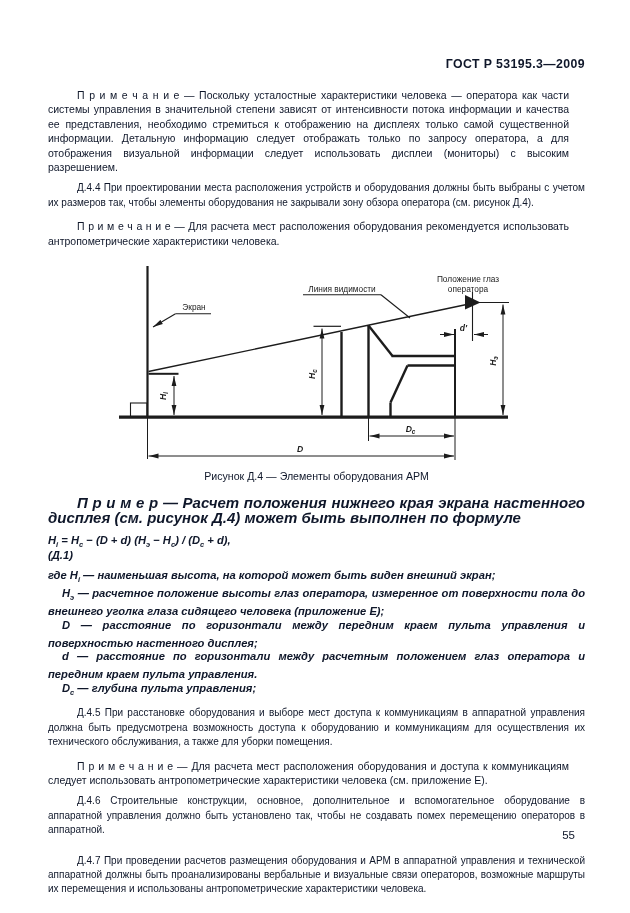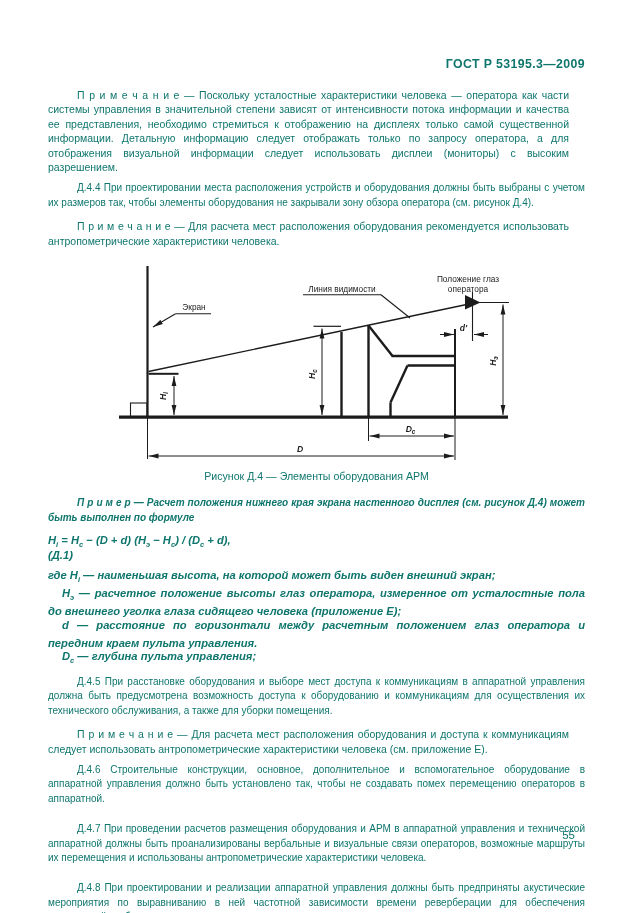--- a/index.html
+++ b/index.html
@@ -3,21 +3,21 @@
 <meta charset="utf-8">
 <style>
   html,body{margin:0;padding:0;background:#fff;}
   .page{
     position:relative;
     width:630px;height:913px;
     background:#fff;
     box-sizing:border-box;
     padding:57px 45px 0 48px;
     font-family:"Liberation Sans",sans-serif;
-    color:#0f766e;
+    color:#0f172a;
     overflow:hidden;
   }
   .doc-header{
     font-weight:bold;
     font-size:12.3px;
     letter-spacing:0.4px;
     text-align:right;
     white-space:nowrap;
   }
   .note{
@@ -37,21 +37,21 @@
   }
   .para.tight{margin-top:16px;}
   .figure-svg{display:block;margin:16px 0 0 -48px;}
   .caption{
     font-size:10.6px;
     text-align:center;
     margin-top:6px;
   }
   .example{
     font-weight:bold;font-style:italic;
-    font-size:10px;line-height:14.6px;
+    font-size:15px;line-height:14.6px;
     text-indent:29px;text-align:justify;
     margin-top:14px;
   }
   .formula-row{
     display:flex;align-items:baseline;
     font-weight:bold;font-style:italic;
     font-size:11.2px;
     margin-top:9px;
     flex-direction:column;
   }
@@ -156,21 +156,22 @@
 
   <div class="example">П р и м е р — Расчет положения нижнего края экрана настенного дисплея (см. рисунок Д.4) может быть выполнен по формуле</div>
 
   <div class="formula-row">
     <span class="formula-expr">H<sub>i</sub> = H<sub>с</sub> − (D + d) (H<sub>э</sub> − H<sub>с</sub>) / (D<sub>с</sub> + d),</span>
     <span class="formula-num">(Д.1)</span>
   </div>
 
   <div class="terms">
     <div class="term first"><span>где </span><i>H</i><sub>i</sub><span> — наименьшая высота, на которой может быть виден внешний экран;</span></div>
-    <div class="term"><i>H</i><sub>э</sub><span> — расчетное положение высоты глаз оператора, измеренное от усталостные пола до внешнего уголка глаза сидящего человека (приложение Е);</span></div>
+    <div class="term"><i>H</i><sub>э</sub><span> — расчетное положение высоты глаз оператора, измеренное от поверхности пола до внешнего уголка глаза сидящего человека (приложение Е);</span></div>
+    <div class="term"><i>D</i><sub></sub><span> — расстояние по горизонтали между передним краем пульта управления и поверхностью настенного дисплея;</span></div>
     <div class="term"><i>d</i><sub></sub><span> — расстояние по горизонтали между расчетным положением глаз оператора и передним краем пульта управления.</span></div>
     <div class="term"><i>D</i><sub>с</sub><span> — глубина пульта управления;</span></div>
   </div>
 
   <div class="para">Д.4.5 При расстановке оборудования и выборе мест доступа к коммуникациям в аппаратной управления должна быть предусмотрена возможность доступа к оборудованию и коммуникациям для осуществления их технического обслуживания, а также для уборки помещения.</div>
 
   <div class="note">П р и м е ч а н и е — Для расчета мест расположения оборудования и доступа к коммуникациям следует использовать антропометрические характеристики человека (см. приложение Е).</div>
 
   <div class="para">Д.4.6 Строительные конструкции, основное, дополнительное и вспомогательное оборудование в аппаратной управления должно быть установлено так, чтобы не создавать помех перемещению операторов в аппаратной.</div>
   <div class="para tight">Д.4.7 При проведении расчетов размещения оборудования и АРМ в аппаратной управления и технической аппаратной должны быть проанализированы вербальные и визуальные связи операторов, возможные маршруты их перемещения и использованы антропометрические характеристики человека.</div>

